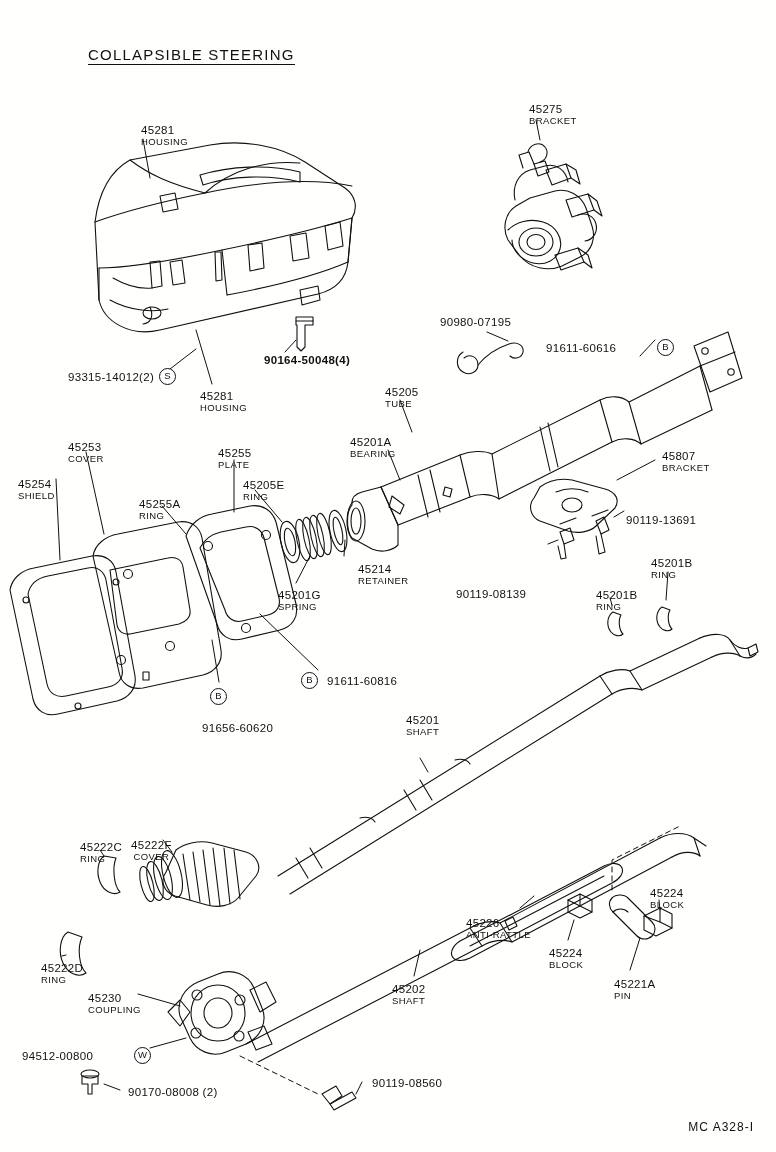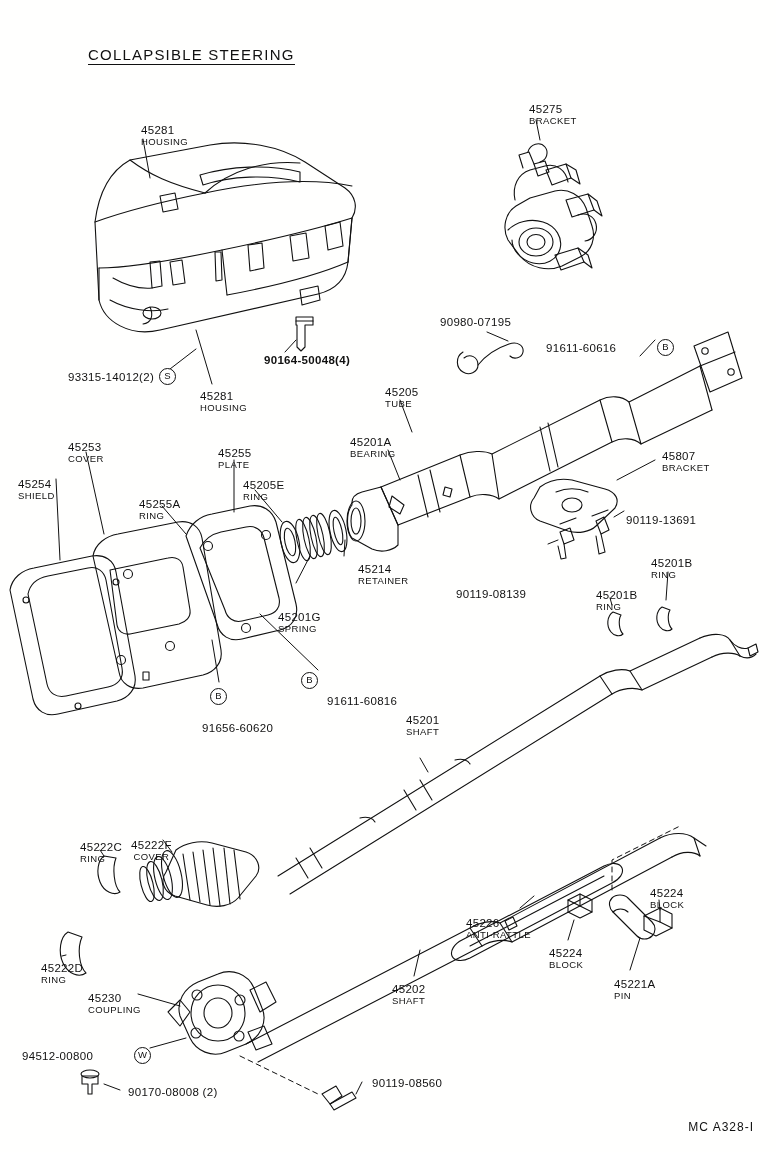--- a/index.html
+++ b/index.html
@@ -337,24 +337,24 @@
       <div class="lbl" style="left: 350px; top: 436px;"><span>45201A</span><span class="sub">BEARING</span></div>
       <div class="lbl" style="left: 662px; top: 450px;"><span>45807</span><span class="sub">BRACKET</span></div>
       <div class="lbl" style="left: 626px; top: 514px;"><span>90119-13691</span></div>
       <div class="lbl" style="left: 456px; top: 540px; margin-top: 48px;"><span>90119-08139</span></div>
       <div class="lbl" style="left: 68px; top: 441px;"><span>45253</span><span class="sub">COVER</span></div>
       <div class="lbl" style="left: 18px; top: 478px;"><span>45254</span><span class="sub">SHIELD</span></div>
       <div class="lbl" style="left: 218px; top: 447px;"><span>45255</span><span class="sub">PLATE</span></div>
       <div class="lbl" style="left: 139px; top: 498px;"><span>45255A</span><span class="sub">RING</span></div>
       <div class="lbl" style="left: 243px; top: 479px;"><span>45205E</span><span class="sub">RING</span></div>
       <div class="lbl" style="left: 358px; top: 563px;"><span>45214</span><span class="sub">RETAINER</span></div>
-      <div class="lbl" style="left: 278px; top: 589px; margin-top: 22px;"><span>45201G</span><span class="sub">SPRING</span></div>
+      <div class="lbl" style="left: 278px; top: 589px;"><span>45201G</span><span class="sub">SPRING</span></div>
       <div class="lbl" style="left: 651px; top: 557px;"><span>45201B</span><span class="sub">RING</span></div>
       <div class="lbl" style="left: 596px; top: 589px;"><span>45201B</span><span class="sub">RING</span></div>
-      <div class="lbl" style="left: 327px; top: 675px; margin-top: 20px;"><span>91611-60816</span></div>
+      <div class="lbl" style="left: 327px; top: 675px;"><span>91611-60816</span></div>
       <div class="lbl" style="left: 174px; top: 722px; margin-left: 28px;"><span>91656-60620</span></div>
       <div class="lbl" style="left: 406px; top: 714px;"><span>45201</span><span class="sub">SHAFT</span></div>
       <div class="lbl" style="left: 131px; top: 839px; text-align: center;"><span>45222F</span><span class="sub">COVER</span></div>
       <div class="lbl" style="left: 80px; top: 841px;"><span>45222C</span><span class="sub">RING</span></div>
       <div class="lbl" style="left: 41px; top: 962px;"><span>45222D</span><span class="sub">RING</span></div>
       <div class="lbl" style="left: 88px; top: 992px;"><span>45230</span><span class="sub">COUPLING</span></div>
       <div class="lbl" style="left: 466px; top: 917px;"><span>45226</span><span class="sub">ANTI-RATTLE</span></div>
       <div class="lbl" style="left: 650px; top: 887px;"><span>45224</span><span class="sub">BLOCK</span></div>
       <div class="lbl" style="left: 549px; top: 947px;"><span>45224</span><span class="sub">BLOCK</span></div>
       <div class="lbl" style="left: 614px; top: 978px;"><span>45221A</span><span class="sub">PIN</span></div>

